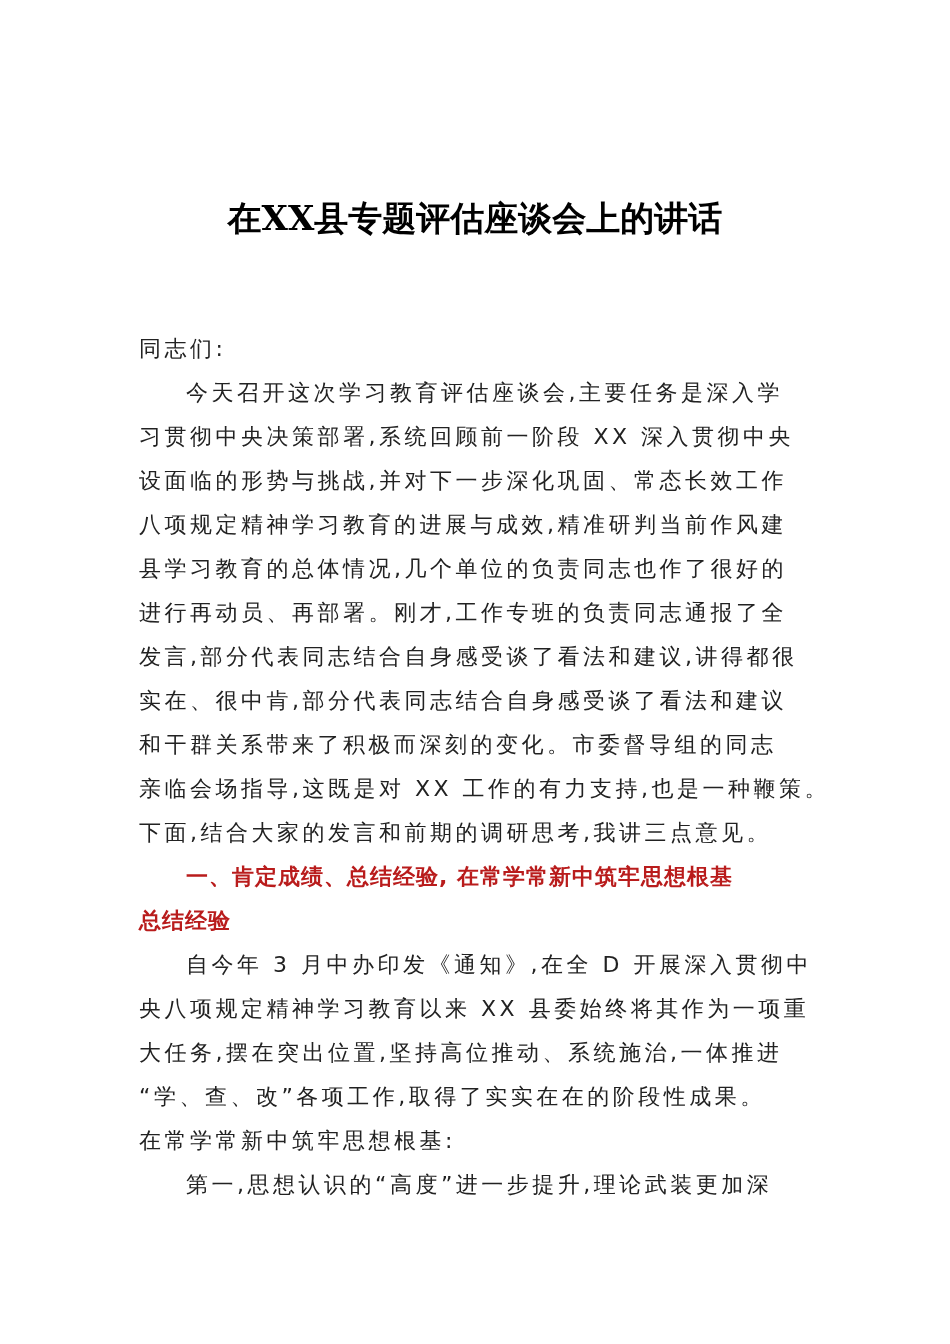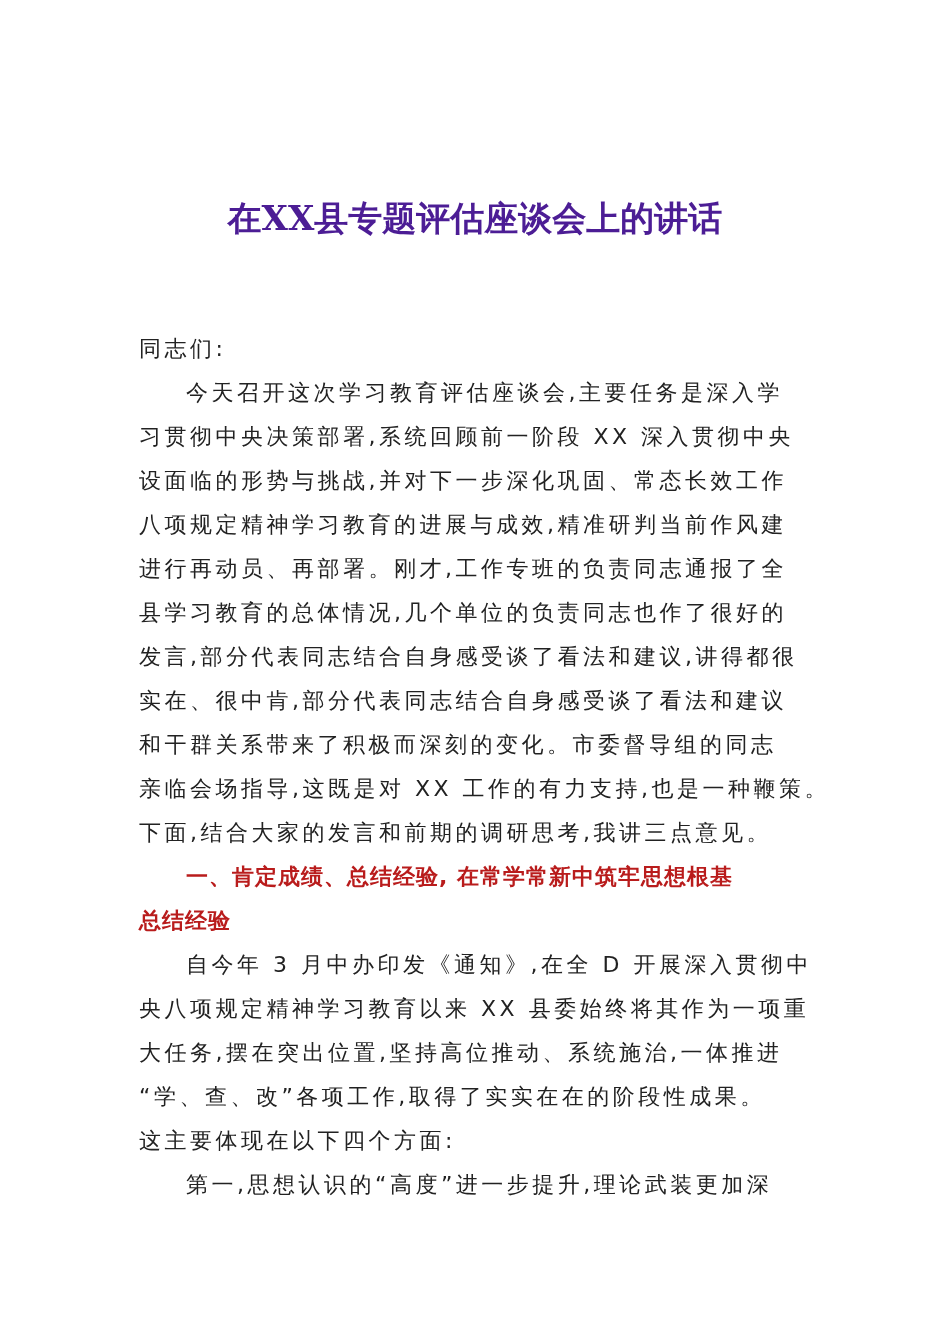--- a/index.html
+++ b/index.html
@@ -25,21 +25,21 @@
     position: absolute;
     left: 0;
     top: 193px;
     width: 950px;
     text-align: center;
     font-family: "DejaVu Serif", "Liberation Serif", serif;
     font-weight: bold;
     font-size: 34px;
     line-height: 50px;
     letter-spacing: 0px;
-    color: #4c1d95;
+    color: #000000;
   }
   .body-text {
     position: absolute;
     left: 139px;
     width: 665px;
     font-family: "DejaVu Sans", "Liberation Sans", sans-serif;
     font-size: 22px;
     line-height: 44px;
     letter-spacing: 3.5px;
     color: #222222;
@@ -63,29 +63,29 @@
 
 <div class="page">
   <div class="title">在XX县专题评估座谈会上的讲话</div>
 
   <div class="body-text" style="top:327px;">
     <span class="line">同志们:</span>
     <span class="line indent">今天召开这次学习教育评估座谈会,主要任务是深入学</span>
     <span class="line">习贯彻中央决策部署,系统回顾前一阶段 XX 深入贯彻中央</span>
     <span class="line">设面临的形势与挑战,并对下一步深化巩固、常态长效工作</span>
     <span class="line">八项规定精神学习教育的进展与成效,精准研判当前作风建</span>
+    <span class="line">县学习教育的总体情况,几个单位的负责同志也作了很好的</span>
     <span class="line">进行再动员、再部署。刚才,工作专班的负责同志通报了全</span>
-    <span class="line">县学习教育的总体情况,几个单位的负责同志也作了很好的</span>
     <span class="line">发言,部分代表同志结合自身感受谈了看法和建议,讲得都很</span>
     <span class="line">实在、很中肯,部分代表同志结合自身感受谈了看法和建议</span>
     <span class="line">和干群关系带来了积极而深刻的变化。市委督导组的同志</span>
     <span class="line">亲临会场指导,这既是对 XX 工作的有力支持,也是一种鞭策。</span>
     <span class="line">下面,结合大家的发言和前期的调研思考,我讲三点意见。</span>
     <span class="line indent heading">一、肯定成绩、总结经验, 在常学常新中筑牢思想根基</span>
     <span class="line heading">总结经验</span>
     <span class="line indent">自今年 3 月中办印发《通知》,在全 D 开展深入贯彻中</span>
     <span class="line">央八项规定精神学习教育以来 XX 县委始终将其作为一项重</span>
     <span class="line">大任务,摆在突出位置,坚持高位推动、系统施治,一体推进</span>
     <span class="line">“学、查、改”各项工作,取得了实实在在的阶段性成果。</span>
-    <span class="line">这主要体现在以下四个方面:</span>
+    <span class="line">在常学常新中筑牢思想根基:</span>
     <span class="line indent">第一,思想认识的“高度”进一步提升,理论武装更加深</span>
   </div>
 </div>
 
 </body></html>

